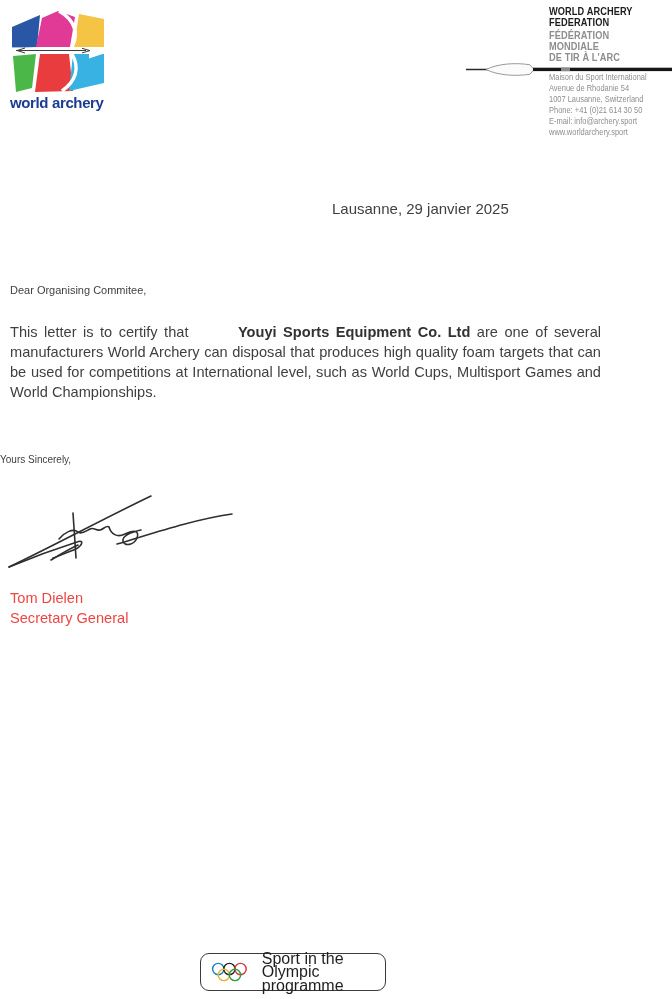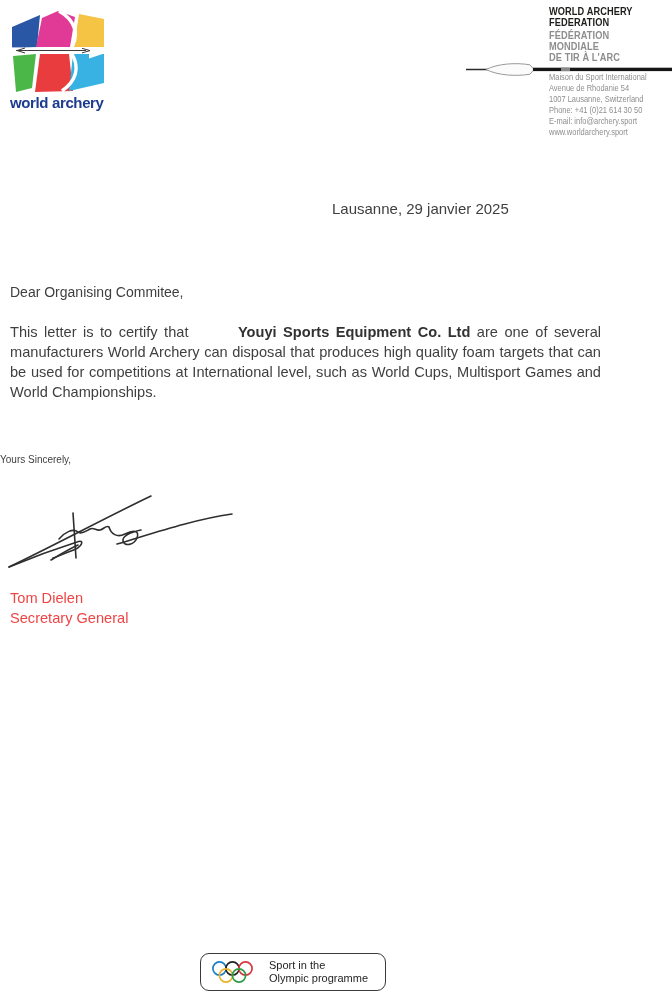--- a/index.html
+++ b/index.html
@@ -43,21 +43,21 @@
   }
   .address span { display: block; }
 
   
   .dateline {
     position: absolute; left: 332px; top: 200px;
     font-size: 15px; color: #3f3f3f; white-space: nowrap;
   }
   .salutation {
     position: absolute; left: 10px; top: 284px;
-    font-size: 14px; color: #3f3f3f;
+    font-size: 11px; color: #3f3f3f;
   }
   .body-par {
     position: absolute; left: 10px; top: 322px; width: 591px;
     font-size: 14.6px; line-height: 20px; color: #3f3f3f;
     text-align: justify;
   }
   .body-par b { font-weight: 700; color: #323232; margin-left: 43px; }
   .closing-line {
     position: absolute; left: 10px; top: 418px;
     font-size: 14.6px; color: #3f3f3f;
@@ -77,21 +77,21 @@
   .footer-badge {
     position: absolute; left: 200px; top: 953px;
     width: 186px; height: 38px;
     border: 1.3px solid #3a3a3a; border-radius: 9px;
     box-sizing: border-box;
     display: flex; align-items: center;
   }
   .rings-wrap { margin-left: 10px; width: 50px; height: 26px; }
   .badge-text {
     margin-left: 8px;
-    font-size: 11px; line-height: 13.5px; color: #1f1f1f;
+    font-size: 16px; line-height: 13.5px; color: #1f1f1f;
   }
   .badge-text span { display: block; }
 </style>
 </head>
 <body>
 
 <div class="page">
 
   <svg class="logo-svg" width="92" height="83" viewBox="0 0 92 83">
     <polygon points="0,16 28,4 25,36 0,38" fill="#2a57a5"></polygon>

